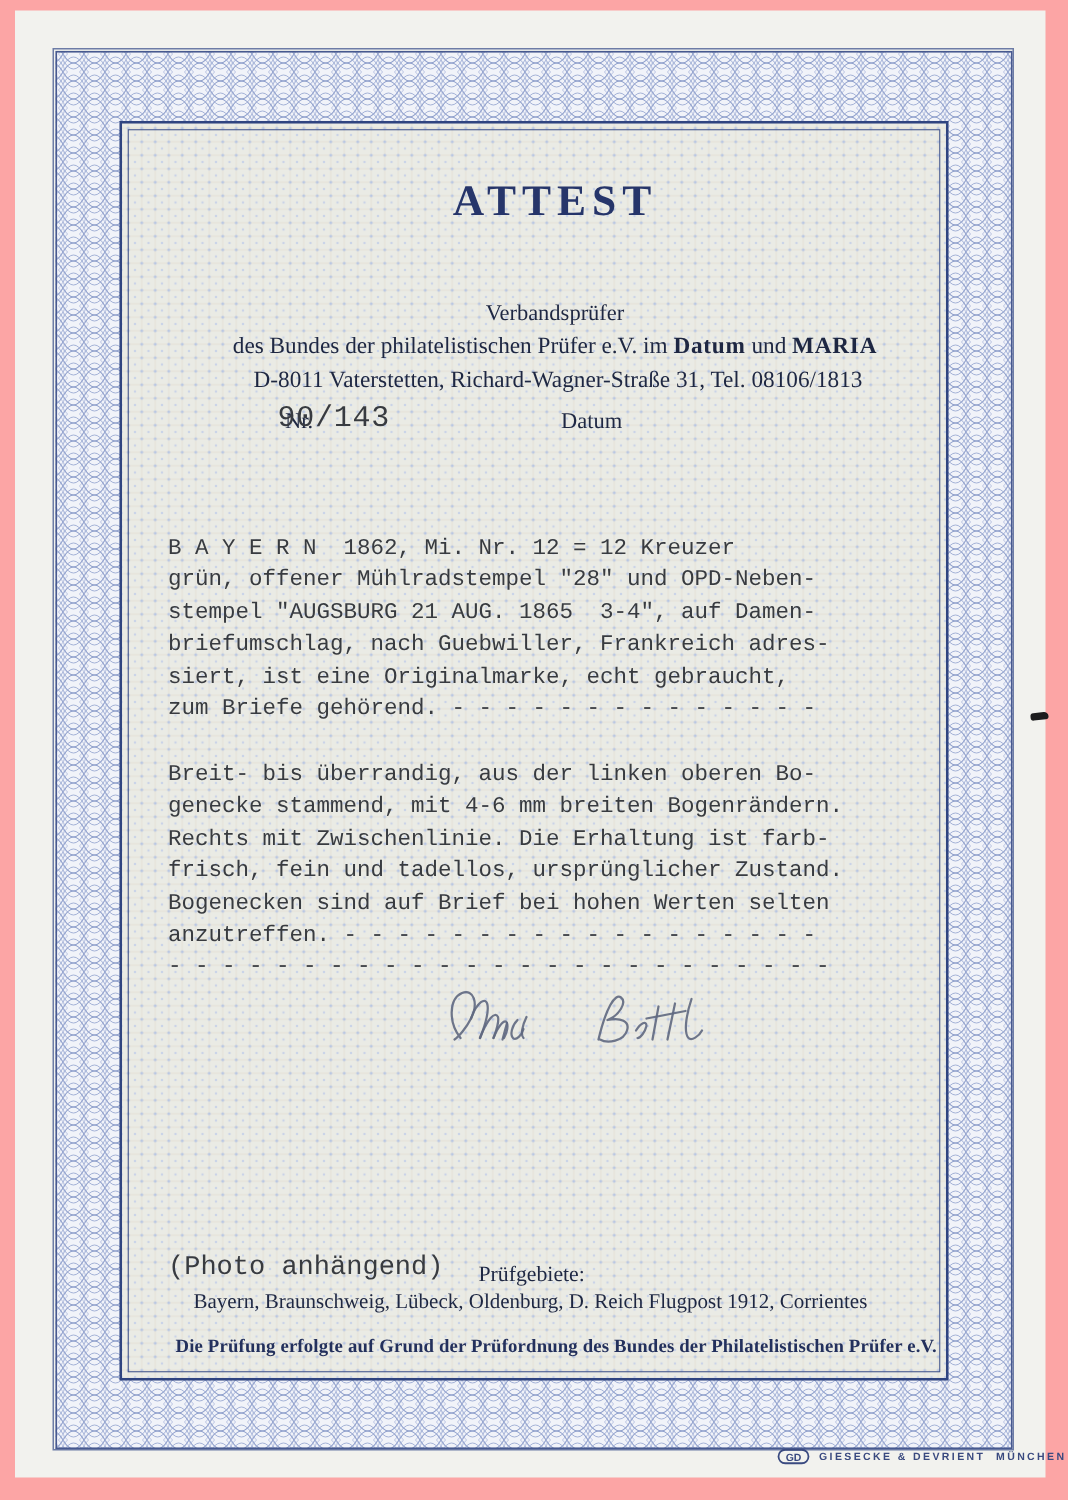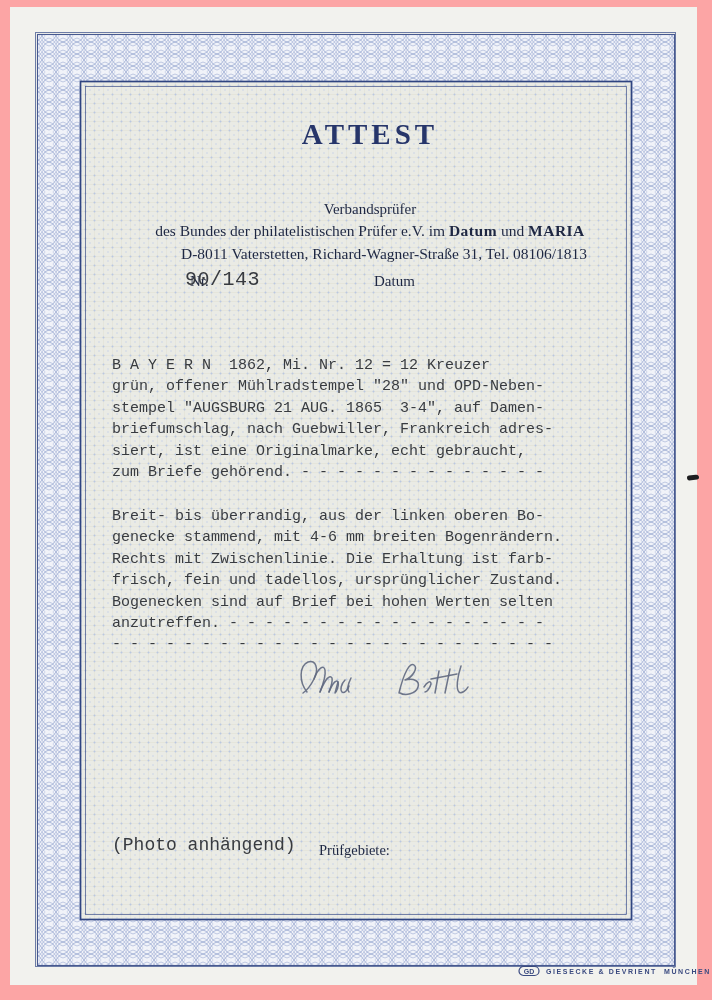--- a/index.html
+++ b/index.html
@@ -10,21 +10,21 @@
   }
   .deco{position:absolute;left:0;top:0;}
   .abs{position:absolute;}
   
   .center-block{position:absolute;left:80px;width:552px;text-align:center;color:#1e2742;}
   .title{top:118px;font-size:29px;font-weight:bold;letter-spacing:4px;color:#26356a;padding-left:14px;}
   .name{top:175px;font-size:22px;letter-spacing:2.5px;color:#20294a;padding-left:14px;}
   .role{top:201px;font-size:15px;padding-left:14px;}
   .assoc{top:222px;font-size:15.5px;padding-left:14px;}
   .assoc b{letter-spacing:.5px;}
-  .addr{top:245px;font-size:15.5px;padding-left:28px;text-align:center;}
+  .addr{top:245px;font-size:15.5px;padding-left:16px;text-align:center;}
   .serif-label{font-family:"Liberation Serif",serif;font-size:15px;color:#1e2742;}
   .mono{font-family:"Liberation Mono","DejaVu Sans Mono",monospace;color:#383b40;}
   .mono-lg{font-size:20px;letter-spacing:.5px;}
   .para{
     font-family:"Liberation Mono","DejaVu Sans Mono",monospace;
     font-size:15px;line-height:21.4px;color:#383b40;
     white-space:pre;letter-spacing:0;
   }
   .photo-note{font-size:18px;}
   .areas-label{font-size:14.5px;}
@@ -117,20 +117,22 @@
     <path d="M106,41 C111,20 117,10 121,13 C125,16 120,25 112,28 C121,26 127,29 125,35 C123,42 112,44 107,41"></path>
     <path d="M131,35 C134,30 138,28 138,32 C137,36 134,40 132,40"></path>
     <path d="M146,19 L142,41"></path>
     <path d="M157,17 L152,41"></path>
     <path d="M138,27 L164,22"></path>
     <path d="M168,14 C164,26 163,37 166,40 C168,42 173,39 175,35"></path>
   </svg>
 
   <div class="abs para photo-note" style="left:112px;top:835px;">(Photo anhängend)</div>
   <div class="abs serif-label areas-label" style="left:319px;top:842px;">Prüfgebiete:</div>
+  <div class="abs areas-value" style="left:129px;top:861px;">Bayern, Braunschweig, Lübeck, Oldenburg, D. Reich Flugpost 1912, Corrientes</div>
+  <div class="abs legal" style="left:117px;top:890px;">Die Prüfung erfolgte auf Grund der Prüfordnung des Bundes der Philatelistischen Prüfer e.V.</div>
 
   <div class="abs imprint" style="left:518px;top:965px;">
     <svg width="22" height="12" viewBox="0 0 22 12">
       <rect x="1" y="1.5" width="20" height="9" rx="4.5" fill="none" stroke="#3a4a80" stroke-width="1.2"></rect>
       <text x="11" y="8.8" text-anchor="middle" font-family="Liberation Sans, sans-serif" font-size="7" font-weight="bold" fill="#3a4a80">GD</text>
     </svg>
     <span class="imprint-text">GIESECKE &amp; DEVRIENT  MÜNCHEN</span>
   </div>
 
   <div class="abs tick" style="left:687px;top:475px;"></div>

